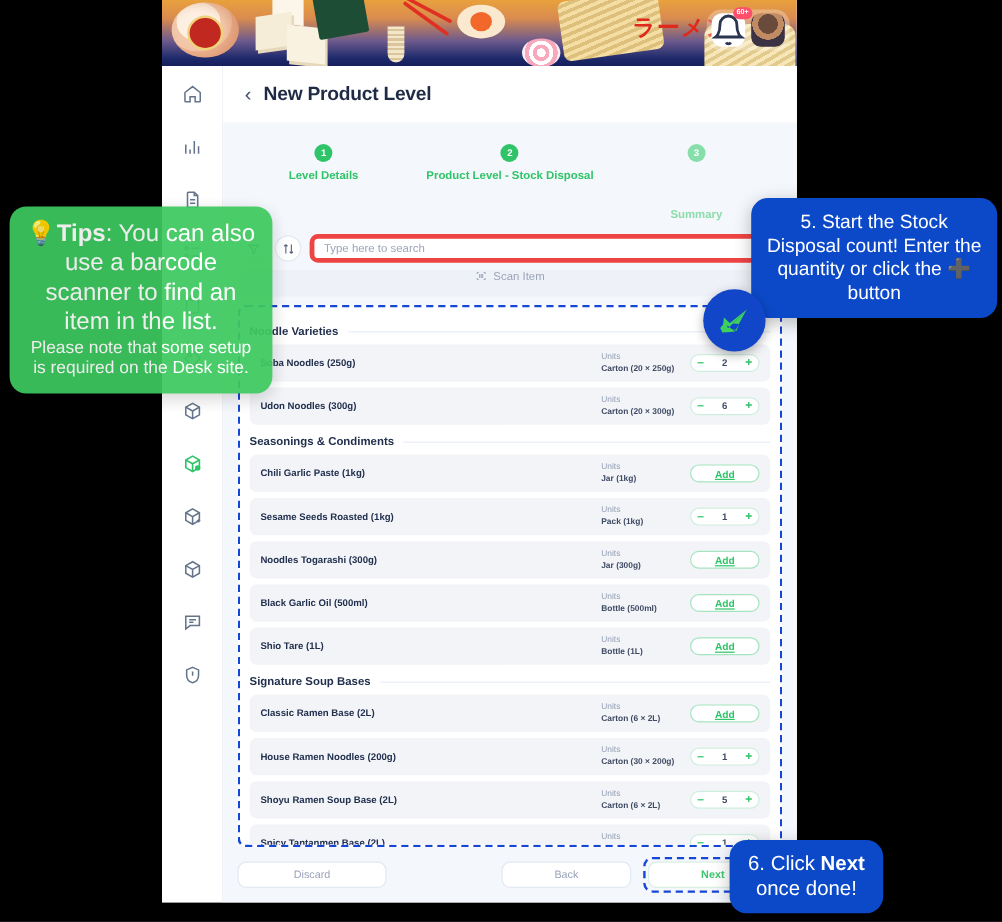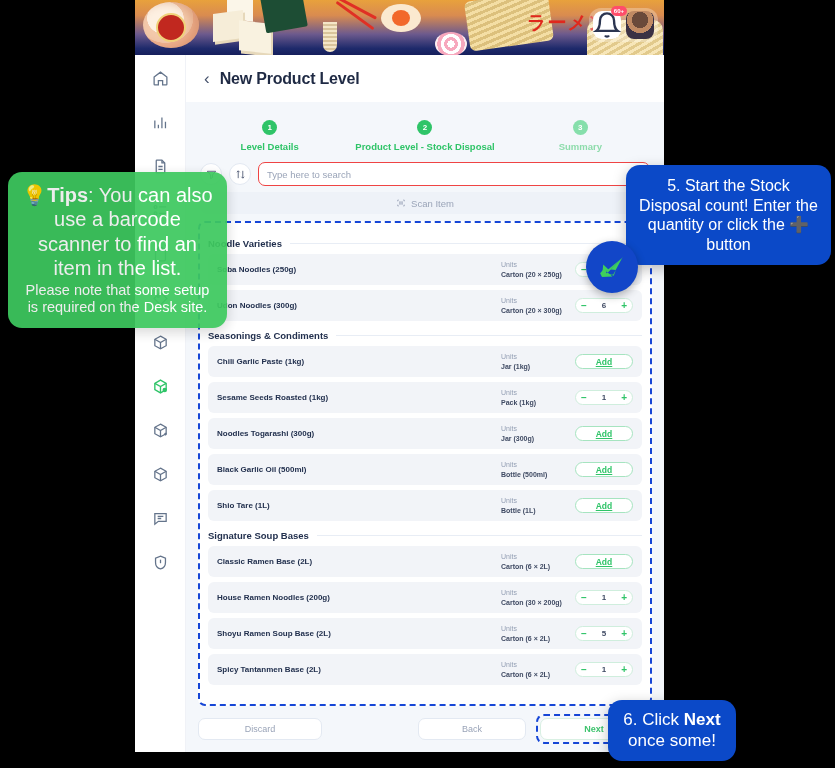--- a/index.html
+++ b/index.html
@@ -71,35 +71,35 @@
   .back-chev{ color:#44506b; font-size:17px; }
   .page-title{ font-size:16px; font-weight:700; color:#1f2a44; letter-spacing:-.2px;}
 
   
   .stepper{ display:flex; padding:18px 6px 8px; }
   .step{ flex:1; display:flex; flex-direction:column; align-items:center; gap:6px; }
   .step .dot{ width:15px; height:15px; border-radius:50%; background:#2fc468; color:#fff;
     font-size:8px; display:flex; align-items:center; justify-content:center; font-weight:700;}
   .step.dim .dot{ background:#86dfab; }
   .step .lbl{ font-size:9.5px; font-weight:700; color:#2fc468; white-space:nowrap;}
-  .step.dim .lbl{ color:#8ddcab; }
+  .step.dim .lbl{ color:#8ddcab;margin-top:33px; }
 
   
   .searchrow{ display:flex; align-items:center; gap:7px; padding:2px 14px 0; }
   .icon-btn{ width:22px; height:22px; border-radius:50%; border:1px solid #e3e9f2; background:#fff;
     display:flex; align-items:center; justify-content:center; color:#56607a; flex:0 0 auto;}
   .icon-btn svg{ width:11px; height:11px;}
-  .search-field{ flex:1; height:24px; background:#fff; border:1px solid #ef4444; border-radius:7px;
+  .search-field{ flex:1; height:24px; background:#fff; border:4px solid #ef4444; border-radius:7px;
     display:flex; align-items:center; padding:0 8px; }
   .search-field input{ flex:1; border:0; outline:0; font-size:9.5px; color:#4b566e;
     font-family:"Liberation Sans",sans-serif; background:transparent;}
   .search-field input::placeholder{ color:#9aa4b8; }
   .scanrow{ padding:6px 14px 0; }
   .scan-btn{ width:100%; height:22px; background:#eef2f8; border-radius:7px; display:flex;
-    align-items:center; justify-content:center; gap:5px; color:#9aa4b8; font-size:9.5px; }
+    align-items:flex-start; justify-content:center; gap:5px; color:#9aa4b8; font-size:9.5px; }
   .scan-btn svg{ width:10px; height:10px; }
 
   
   .list-outline{ margin:7px 12px 0; border:2px dashed #1646d6; border-radius:7px; padding:6px 8px 10px;
     flex:1; overflow:hidden; background:#fff;}
   .grp-title{ display:flex; align-items:center; gap:8px; margin:9px 0 5px; }
   .grp-title span{ font-size:9.5px; font-weight:700; color:#22304e; white-space:nowrap;}
   .grp-title i{ flex:1; height:1px; background:#e8edf5; }
   .row{ display:flex; align-items:center; background:#f2f4f8; border-radius:6px; padding:6px 9px;
     margin-bottom:5px; min-height:31px;}
@@ -470,21 +470,21 @@
   </div>
 
   <div class="callout tips">
     <div class="t-main"><span>💡</span><b>Tips</b><span>: You can also use a barcode scanner to find an item in the list.</span></div>
     <div class="t-sub">Please note that some setup is required on the Desk site.</div>
   </div>
 
   <div class="callout cal-blue cal5">5. Start the Stock Disposal count! Enter the quantity or click the ➕ button</div>
 
   <div class="callout cal-blue cal6">
-    <span>6. Click </span><b>Next</b><br><span>once some!</span>
+    <span>6. Click </span><b>Next</b><br><span>once done!</span>
   </div>
 
   <div class="cursor">
     <svg viewBox="0 0 24 24" fill="#3ecf5c">
         <path d="M20 5l-9 9 4 .4-1.6 4.6-8.4-3 4.6-1.6L5 10l-1 9 9-1z"></path>
         <path d="M21 4L7.5 17.5l-.6-5.6-4.4 5.1L4 20l8.4-.5-5.2-4.2z"></path>
       </svg>
   </div>
 </div>
 

